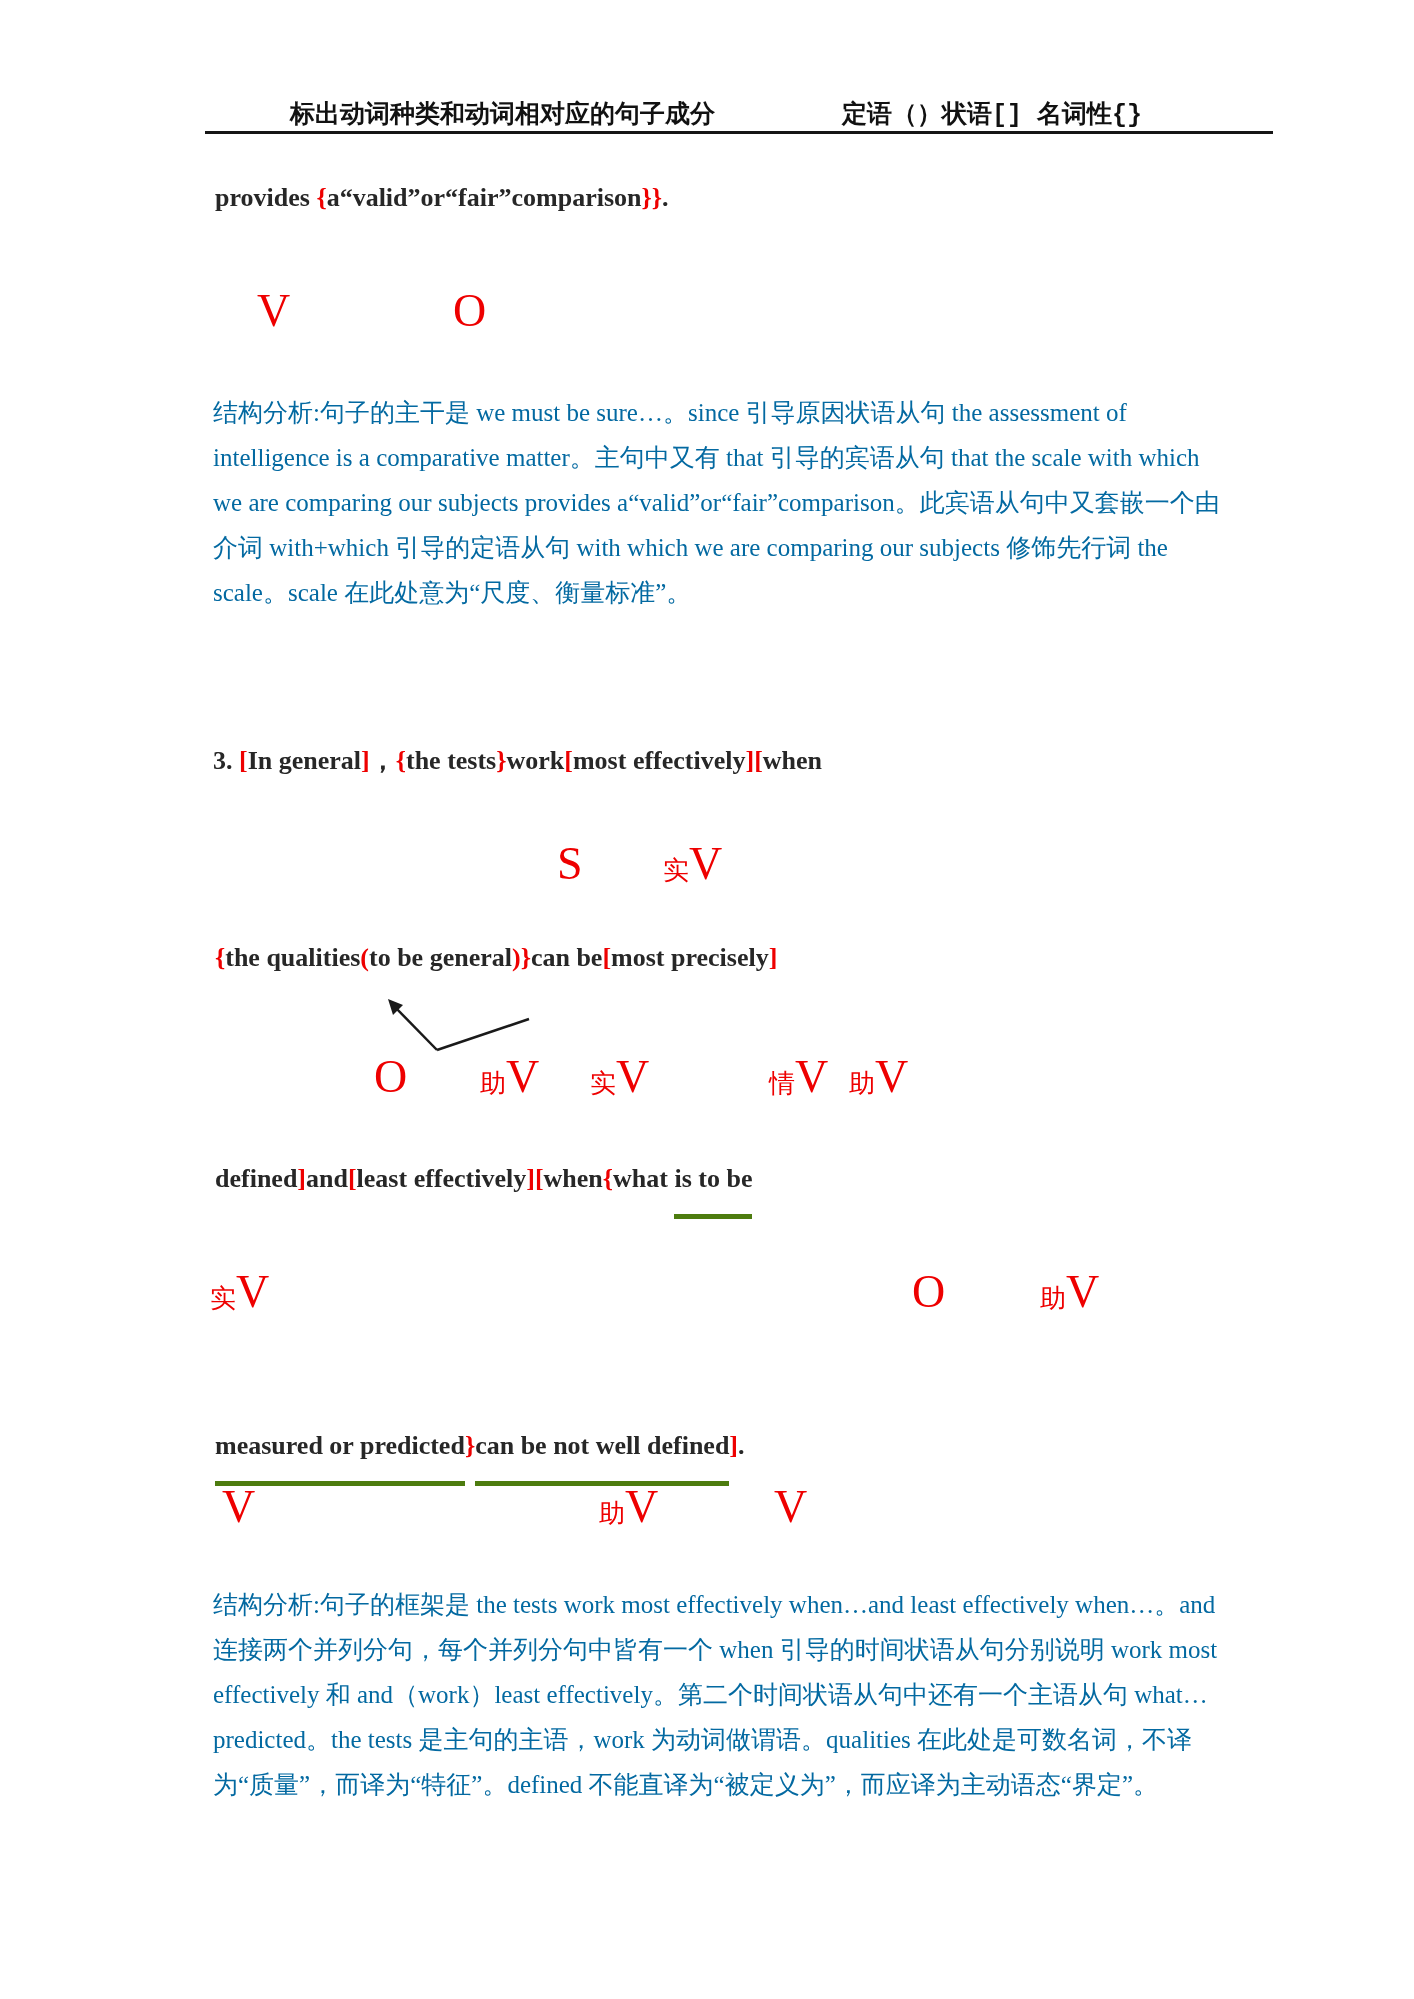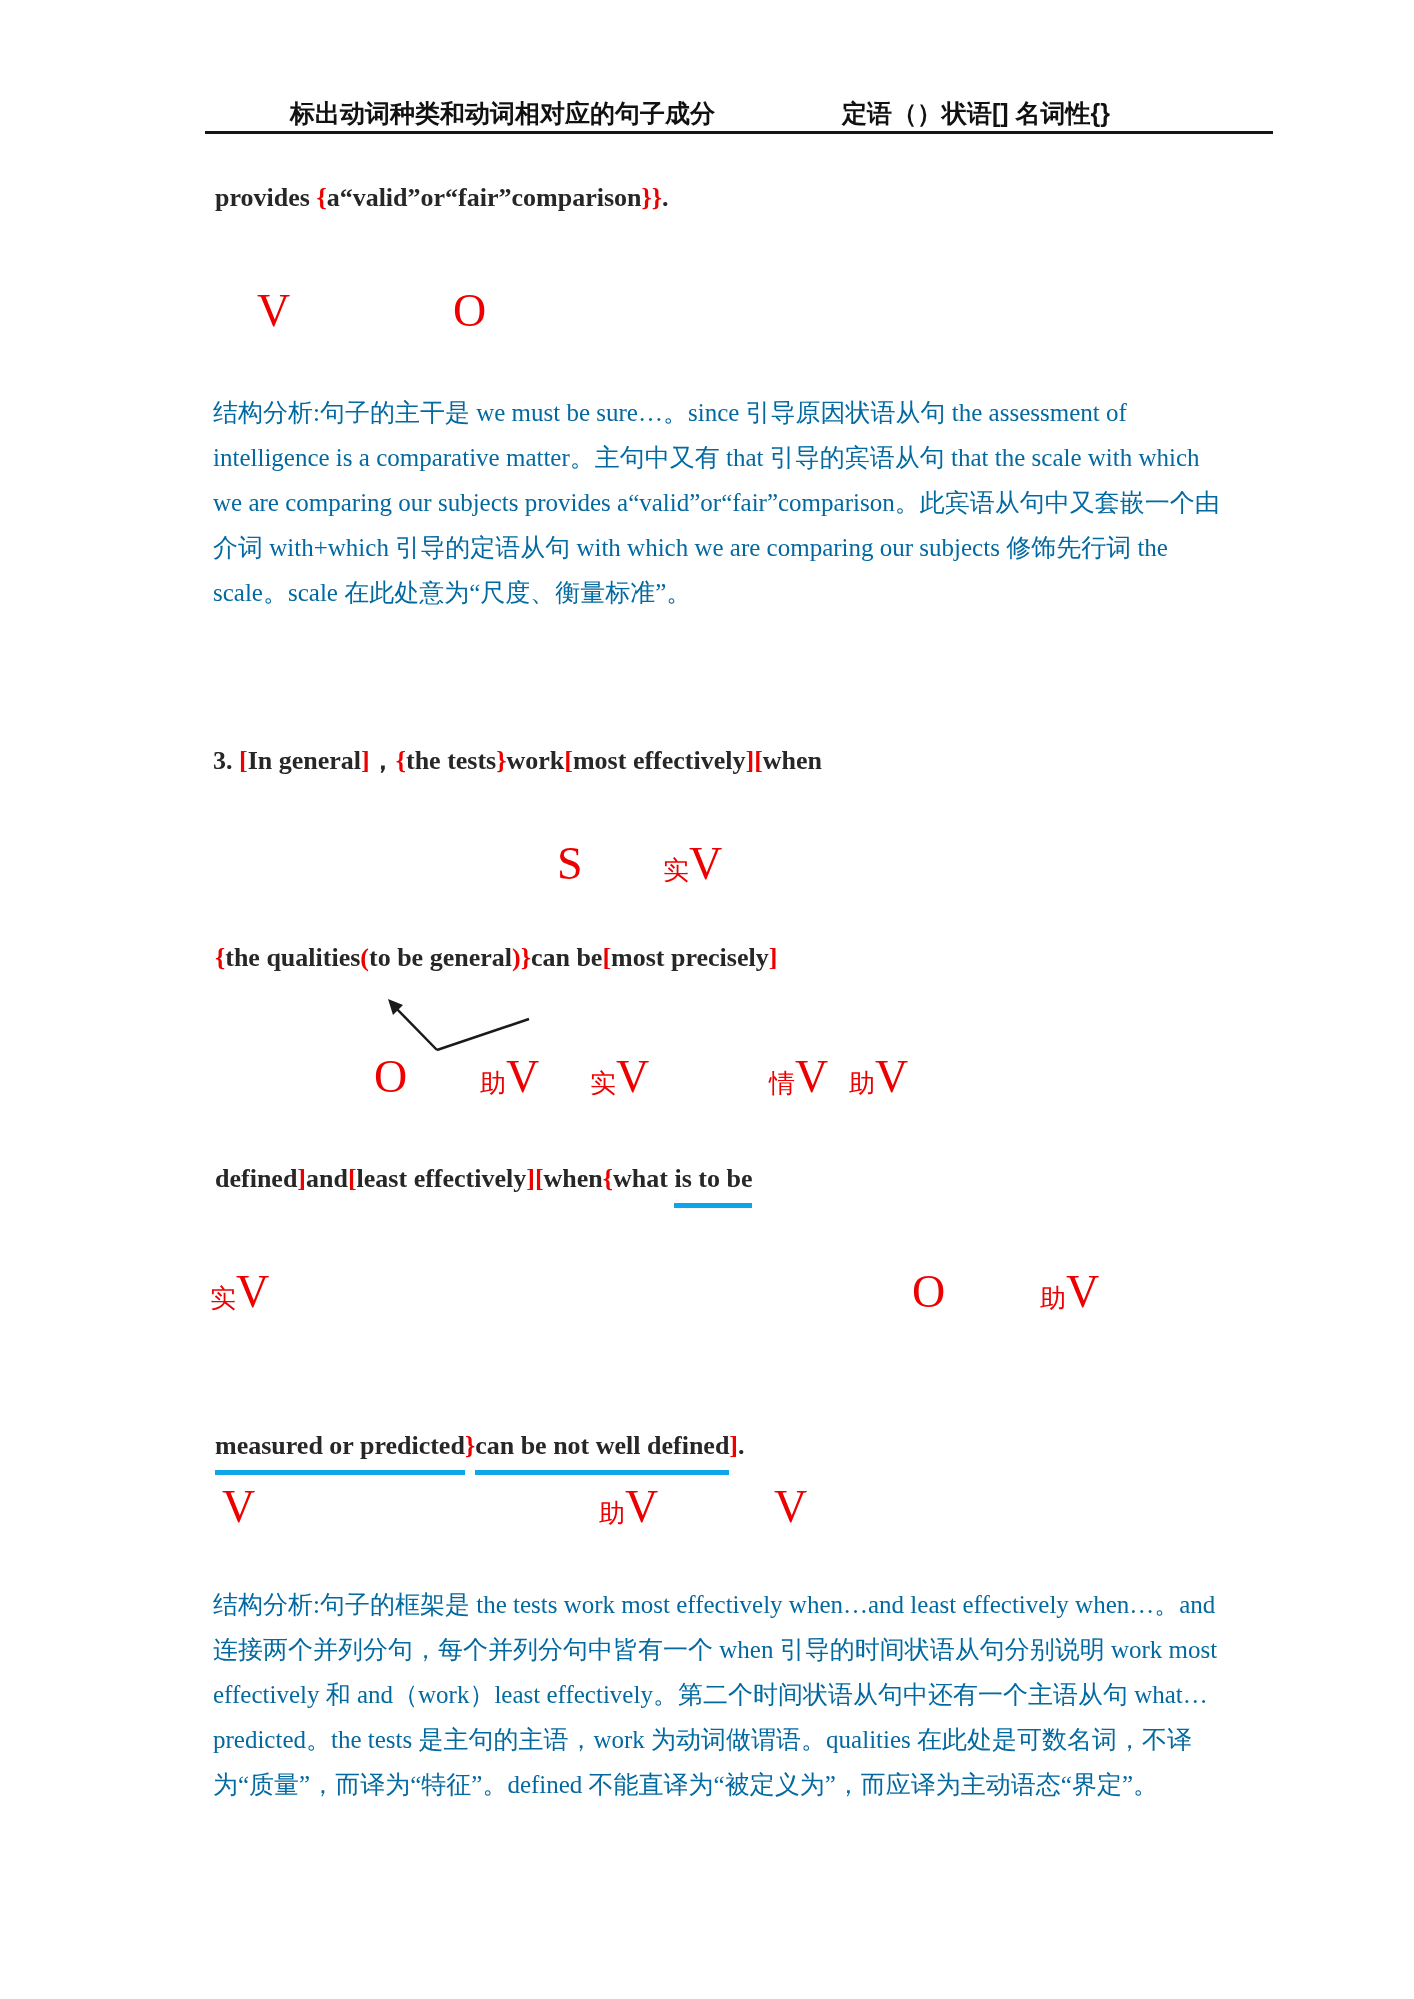--- a/index.html
+++ b/index.html
@@ -5,32 +5,32 @@
   html,body{margin:0;padding:0;background:#ffffff;}
   #page{
     position:relative;
     width:1414px;height:1999px;
     background:#ffffff;
     overflow:hidden;
     font-family:"Liberation Serif","DejaVu Serif",serif;
   }
   .hdr{
     position:absolute;
-    font-family:Liberation Sans, sans-serif;
+    font-family:Liberation Mono, monospace;
     font-weight:bold;font-size:25px;color:#111;white-space:nowrap;
   }
   .hdr-rule{position:absolute;left:205px;top:131px;width:1068px;height:3px;background:#161616;}
   .sentence{
     position:absolute;left:215px;
     font-family:"Liberation Serif","DejaVu Serif",serif;
     font-weight:bold;font-size:26px;color:#272727;white-space:nowrap;
   }
   .seg{color:#272727;}
   .seg.red{color:#ee0000;}
-  .seg.u{border-bottom:5px solid #0ea5e9;padding-bottom:10px;}
+  .seg.u{border-bottom:5px solid #4d7c0f;padding-bottom:21px;}
   .labels-row{position:absolute;left:0;top:0;width:100%;height:52px;}
   .label{
     position:absolute;top:0;white-space:nowrap;color:#ee0000;
     font-family:"Liberation Serif","DejaVu Serif",serif;line-height:1;
   }
   .label .en{font-size:46px;}
   .label .cn{font-size:26px;}
   .para{
     position:absolute;left:213px;width:1012px;
     font-size:25px;line-height:45px;color:#0369a1;

